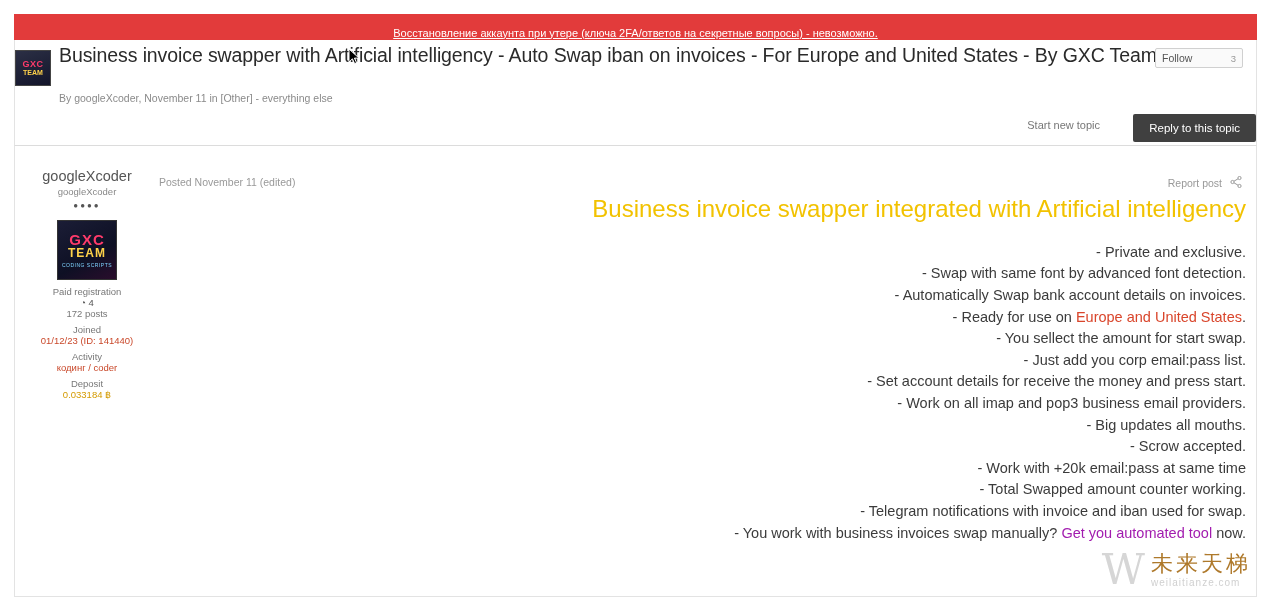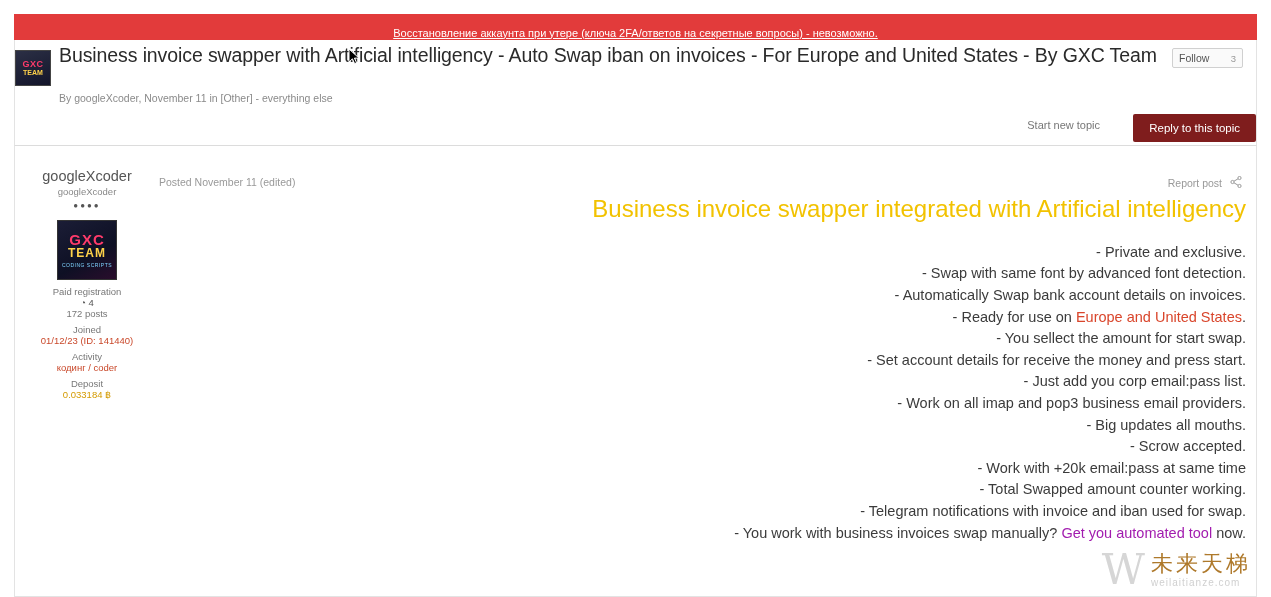--- a/index.html
+++ b/index.html
@@ -92,21 +92,21 @@
     font-size: 10.5px;
     color: #8a8a8a;
   }
   .topic-meta .link {
     color: #8a8a8a;
   }
   .follow-btn {
     position: absolute;
     right: 13px;
     top: 8px;
-    width: 71px;
+    width: 88px;
     height: 20px;
     border: 1px solid #d0d0d0;
     background: #fafafa;
     box-sizing: border-box;
     display: flex;
     align-items: center;
     padding: 0 6px;
     justify-content: space-between;
     border-radius: 2px;
   }
@@ -122,21 +122,21 @@
     position: absolute;
     right: 156px;
     top: 79px;
     font-size: 11px;
     color: #777;
   }
   .reply-btn {
     position: absolute;
     right: 0px;
     top: 74px;
-    background: #7f1d1d;
+    background: #404040;
     color: #fff;
     font-size: 11.5px;
     padding: 8px 16px;
     border-radius: 2px;
     white-space: nowrap;
   }
 
   
   .post {
     position: absolute;
@@ -379,22 +379,22 @@
     </div>
 
     <div class="post-content">
       <div class="post-heading">Business invoice swapper integrated with Artificial intelligency</div>
       <div id="feature-lines">
           <div class="feature-line">- Private and exclusive.</div>
           <div class="feature-line">- Swap with same font by advanced font detection.</div>
           <div class="feature-line">- Automatically Swap bank account details on invoices.</div>
           <div class="feature-line"><span>- Ready for use on </span><span style="color: rgb(217, 69, 43);">Europe and United States</span><span>.</span></div>
           <div class="feature-line">- You sellect the amount for start swap.</div>
+          <div class="feature-line">- Just add you corp email:pass list.</div>
           <div class="feature-line">- Set account details for receive the money and press start.</div>
-          <div class="feature-line">- Just add you corp email:pass list.</div>
           <div class="feature-line">- Work on all imap and pop3 business email providers.</div>
           <div class="feature-line">- Big updates all mouths.</div>
           <div class="feature-line">- Scrow accepted.</div>
           <div class="feature-line">- Work with +20k email:pass at same time</div>
           <div class="feature-line">- Total Swapped amount counter working.</div>
           <div class="feature-line">- Telegram notifications with invoice and iban used for swap.</div>
           <div class="feature-line"><span>- You work with business invoices swap manually? </span><span style="color: #a21caf;">Get you automated tool</span><span> now.</span></div>
         </div>
     </div>
   </div>

